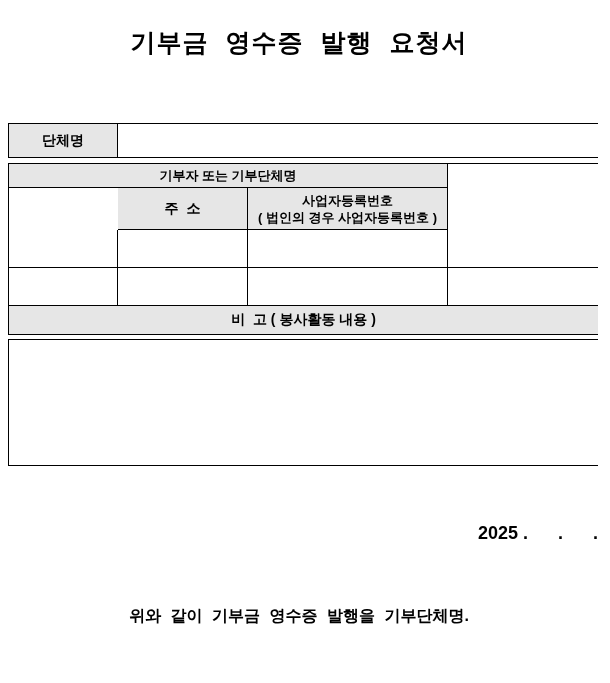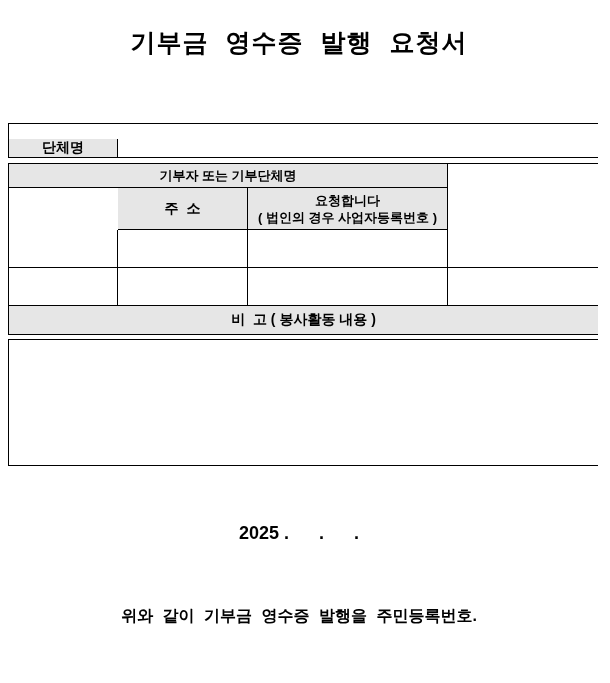--- a/index.html
+++ b/index.html
@@ -28,21 +28,20 @@
   }
   
   .org-row {
     position: absolute;
     left: 8px;
     top: 123px;
     width: 591px;
     height: 35px;
     border: 1.5px solid #000;
     display: flex;
-    align-items: flex-end;
   }
   .org-label {
     width: 109px;
     background: #e6e6e6;
     border-right: 1px solid #000;
     display: flex;
     align-items: center;
     justify-content: center;
     font-size: 14px;
     font-weight: bold;
@@ -103,21 +102,21 @@
     background: #ffffff;
     padding: 4px 6px;
     font-size: 13px;
   }
   
   .date-line {
     position: absolute;
     top: 523px;
     left: 0;
     width: 100%;
-    text-align: center;
+    text-align: right;
     font-size: 18px;
     font-weight: bold;
     white-space: pre;
   }
   .closing-line {
     position: absolute;
     top: 606px;
     left: 0;
     width: 100%;
     text-align: center;
@@ -140,36 +139,36 @@
 
   <div class="main-grid">
 
     <div class="cell shaded donor-header">기부자 또는 기부단체명</div>
 
 
 
     <div class="cell shaded addr-header">주  소</div>
 
     <div class="cell shaded regno-header">
-      <span>요청합니다</span>
+      <span>사업자등록번호</span>
       <span>( 법인의 경우 사업자등록번호 )</span>
     </div>
 
     <div class="cell data" style="grid-column:1;grid-row:3"></div>
     <div class="cell data" style="grid-column:2;grid-row:3"></div>
     <div class="cell data" style="grid-column:3;grid-row:3"></div>
     <div class="cell data no-r" style="grid-column:4;grid-row:3"></div>
 
     <div class="cell data" style="grid-column:1;grid-row:4"></div>
     <div class="cell data" style="grid-column:2;grid-row:4"></div>
     <div class="cell data" style="grid-column:3;grid-row:4"></div>
     <div class="cell data no-r" style="grid-column:4;grid-row:4"></div>
 
     <div class="cell shaded note-header no-r no-b">비  고 ( 봉사활동 내용 )</div>
   </div>
 
   <div class="note-box"></div>
 
   <div class="date-line">2025 .      .      .</div>
 
-  <div class="closing-line">위와 같이 기부금 영수증 발행을 주민등록번호.</div>
+  <div class="closing-line">위와 같이 기부금 영수증 발행을 기부단체명.</div>
 
 </div>
 
 </body></html>

